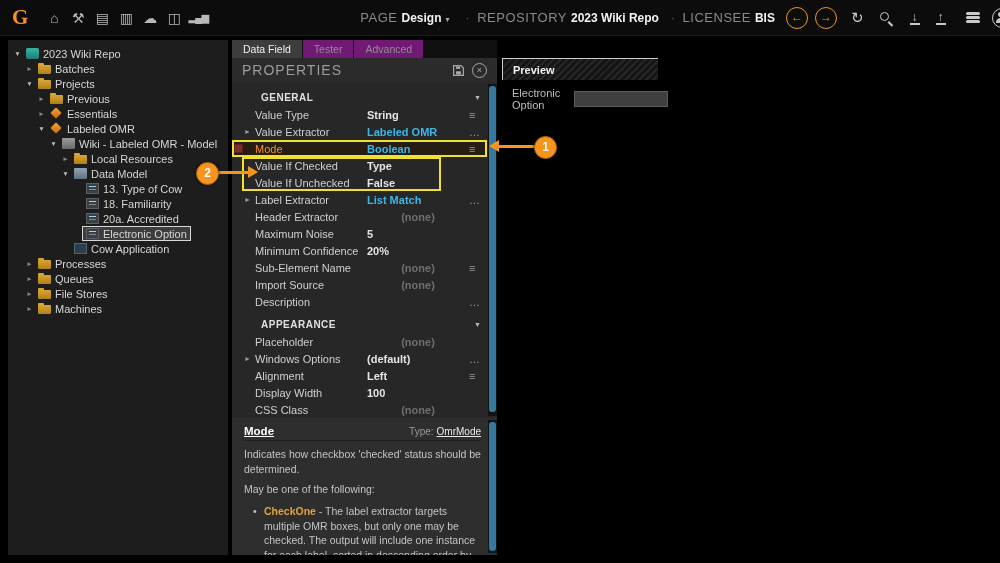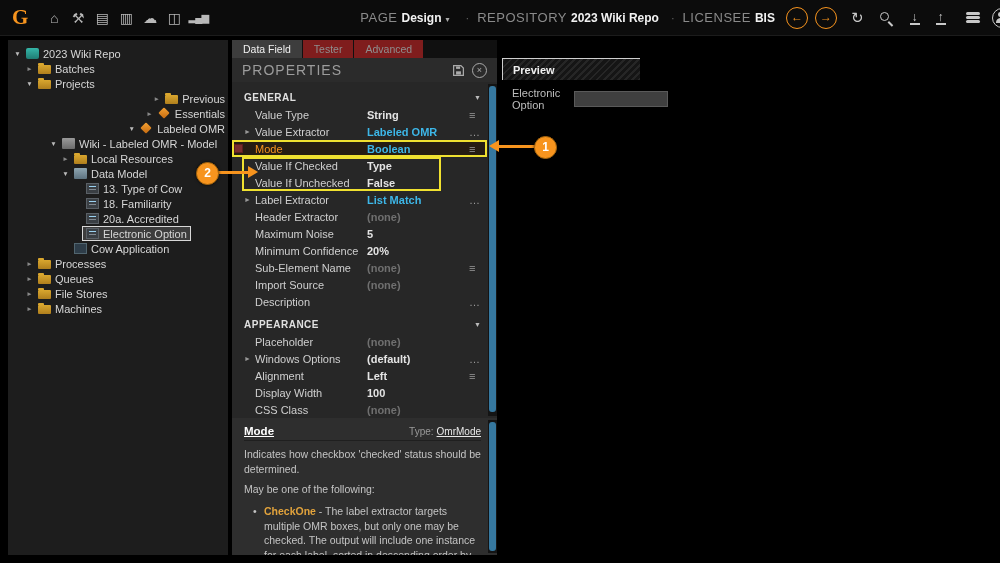--- a/index.html
+++ b/index.html
@@ -40,21 +40,21 @@
                        border-radius:5px 5px 0 0;background:#c9c9c9;}
   .help-btn{width:18px;height:18px;border:1.5px solid #c9c9c9;border-radius:50%;color:#c9c9c9;
             font-size:11px;font-weight:bold;line-height:17px;text-align:center;margin-left:12px;flex:none;}
 
   
   .sidebar{position:absolute;left:8px;top:40px;width:220px;height:515px;background:#1d1d1d;
            padding-top:6px;box-sizing:border-box;overflow:hidden;}
   .tree-item{display:flex;align-items:center;height:15px;white-space:nowrap;cursor:default;}
   .tree-item[data-indent="0"]{padding-left:4px;}
   .tree-item[data-indent="1"]{padding-left:16px;}
-  .tree-item[data-indent="2"]{justify-content:flex-end;}
+  .tree-item[data-indent="2"]{padding-left:28px;}
   .tree-item[data-indent="3"]{padding-left:40px;}
   .tree-item[data-indent="4"]{padding-left:52px;}
   .tree-item[data-indent="5"]{padding-left:64px;}
   .expander{width:11px;flex:none;font-size:6.5px;color:#bbb;text-align:center;}
   .tree-item[data-expander="open"] .expander::before{content:"▼";}
   .tree-item[data-expander="closed"] .expander::before{content:"►";color:#888;}
   .node-box{display:flex;align-items:center;padding:0 3px;height:13px;}
   .tree-item[data-selected="true"] .node-box{background:#3d3d3d;outline:1px solid #d8d8d8;}
   .tree-label{color:#d6d6d6;font-size:11px;}
   .tree-icon{width:13px;height:11px;margin-right:4px;flex:none;position:relative;}
@@ -68,43 +68,43 @@
   .tree-item[data-icon="model"] .tree-icon{background:linear-gradient(#9a9a9a,#6b6b6b);border-radius:1px;}
   .tree-item[data-icon="datamodel"] .tree-icon{background:linear-gradient(#8fa6b2,#5d7380);border-radius:1px;}
   .tree-item[data-icon="field"] .tree-icon{background:#3a3f44;border:1px solid #5a6066;box-sizing:border-box;}
   .tree-item[data-icon="field"] .tree-icon::before{content:"";position:absolute;left:2px;top:2px;right:2px;
        height:1px;background:#9ad2f2;box-shadow:0 3px 0 #808890;}
   .tree-item[data-icon="form"] .tree-icon{background:#2e3d49;border:1px solid #51656f;box-sizing:border-box;}
 
   
   .midpanel{position:absolute;left:232px;top:40px;width:265px;height:515px;background:#272727;}
   .tabs{position:absolute;left:0;top:0;width:265px;height:18px;background:#101010;display:flex;}
-  .tab{padding:0 11px;line-height:18px;font-size:10.5px;background:#7f1d1d;color:#8f8f8f;
+  .tab{padding:0 11px;line-height:18px;font-size:10.5px;background:#701a75;color:#8f8f8f;
        margin-right:1px;flex:none;cursor:default;}
   .tab[data-active="true"]{background:#3d3d3d;color:#f0f0f0;}
   .ptoolbar{position:absolute;left:0;top:18px;width:265px;height:24px;background:#2b2b2b;
             display:flex;align-items:center;padding:0 10px;box-sizing:border-box;}
   .ptoolbar-title{font-size:14px;color:#9c9c9c;letter-spacing:1px;}
   .ptoolbar-icons{margin-left:auto;display:flex;align-items:center;gap:7px;}
   .circle-x{width:13px;height:13px;border:1px solid #aaa;border-radius:50%;color:#aaa;font-size:9px;
             line-height:12px;text-align:center;}
 
   .pgrid{position:absolute;left:0;top:42px;width:265px;height:336px;background:#272727;
          padding-top:6px;box-sizing:border-box;overflow:hidden;}
   .prow{display:flex;align-items:center;position:relative;margin-right:10px;}
   .prow[data-type="section"]{height:18px;}
   .prow[data-type="row"]{height:17px;padding-left:12px;}
-  .sec-label{font-weight:bold;font-size:10px;color:#e0e0e0;letter-spacing:.5px;padding-left:12px;}
+  .sec-label{font-weight:bold;font-size:10px;color:#e0e0e0;letter-spacing:.5px;padding-left:29px;}
   .sec-chev{margin-left:auto;margin-right:6px;font-size:7px;color:#bbb;}
   .row-chev{width:11px;flex:none;font-size:7px;color:#999;visibility:hidden;}
   .prow[data-chevron="true"] .row-chev{visibility:visible;}
   .prop-label{width:112px;flex:none;color:#cfcfcf;}
   .prop-value{flex:1;color:#e4e4e4;overflow:hidden;white-space:nowrap;font-weight:bold;}
   .prow[data-vstyle="link"] .prop-value{color:#3db7e8;}
-  .prow[data-vstyle="muted"] .prop-value{color:#6f6f6f;}
+  .prow[data-vstyle="muted"] .prop-value{color:#6f6f6f;text-align:center;}
   .row-icon{width:18px;flex:none;color:#9a9a9a;text-align:left;}
   .prow[data-righticon="menu"] .row-icon::before{content:"≡";}
   .prow[data-righticon="ellipsis"] .row-icon::before{content:"…";}
   .row-marker{display:none;}
   .prow[data-marker="true"] .row-marker{display:block;position:absolute;left:2px;top:4px;
        width:9px;height:9px;background:#7a2e2e;border:1px solid #5b1f1f;box-sizing:border-box;}
   .prow[data-highlight="row"]{outline:2px solid #f0e130;outline-offset:-2px;background:#261d13;}
   .prow[data-highlight="row"] .prop-label{color:#f7941e;}
   .prow[data-group]::after{content:"";position:absolute;left:10px;right:46px;top:0;bottom:0;
        border-left:2px solid #f0e130;border-right:2px solid #f0e130;pointer-events:none;}
@@ -123,21 +123,21 @@
   .help-type{margin-left:auto;font-size:10px;color:#9a9a9a;}
   .help-type-val{font-size:10px;color:#e8e8e8;text-decoration:underline;margin-left:3px;}
   .help-body{font-size:10.5px;color:#c4c4c4;line-height:1.4;}
   .help-body p{margin:6px 0;}
   .bullet{position:relative;padding-left:20px;margin-top:7px;}
   .bullet::before{content:"•";position:absolute;left:9px;color:#c4c4c4;}
   .b-term{font-weight:bold;color:#e2a33c;}
 
   
   .preview{position:absolute;left:502px;top:40px;width:490px;height:515px;}
-  .preview-hdr{position:absolute;left:0;top:18px;width:138px;height:22px;box-sizing:border-box;
+  .preview-hdr{position:absolute;left:0;top:18px;width:156px;height:22px;box-sizing:border-box;
        border-top:1px solid #cfcfcf;border-left:1px solid #cfcfcf;
        background:repeating-linear-gradient(135deg,#262626 0 2px,#151515 2px 5px);
        display:flex;align-items:center;padding-left:10px;}
   .preview-title{font-weight:bold;font-size:11px;color:#f0f0f0;}
   .preview-row{position:absolute;left:10px;top:47px;display:flex;align-items:center;}
   .preview-label{color:#bdbdbd;font-size:11px;width:58px;flex:none;margin-right:4px;}
   .preview-input{width:86px;height:14px;background:#3f3f3f;border:1px solid #5a5a5a;
        color:#ddd;font-size:10px;padding:0 3px;}
 
   

